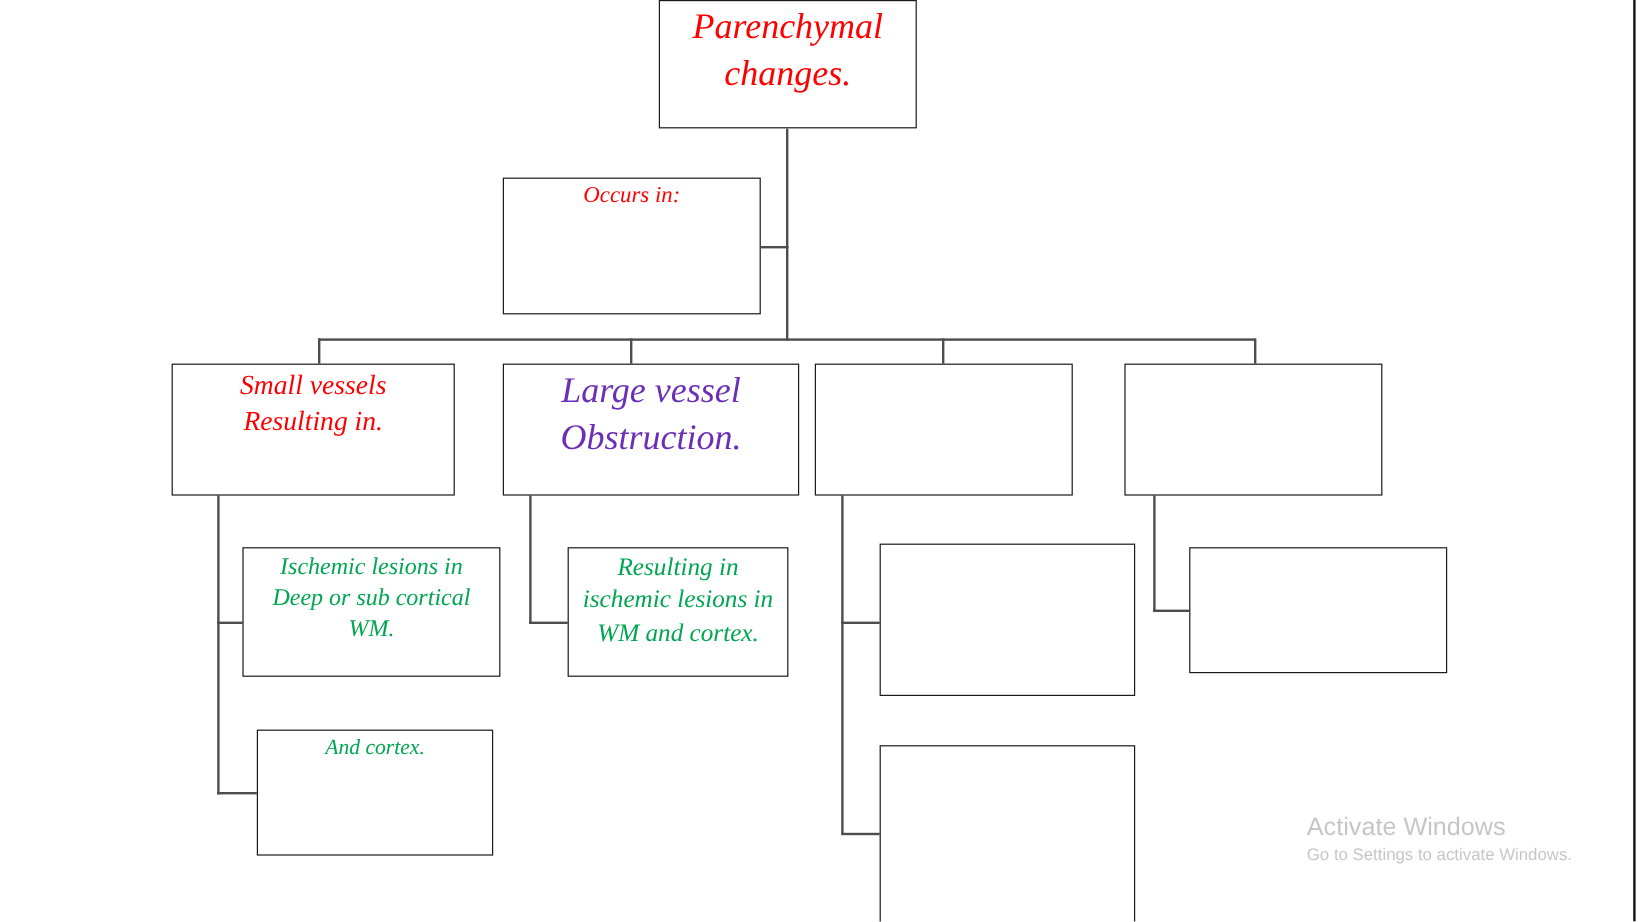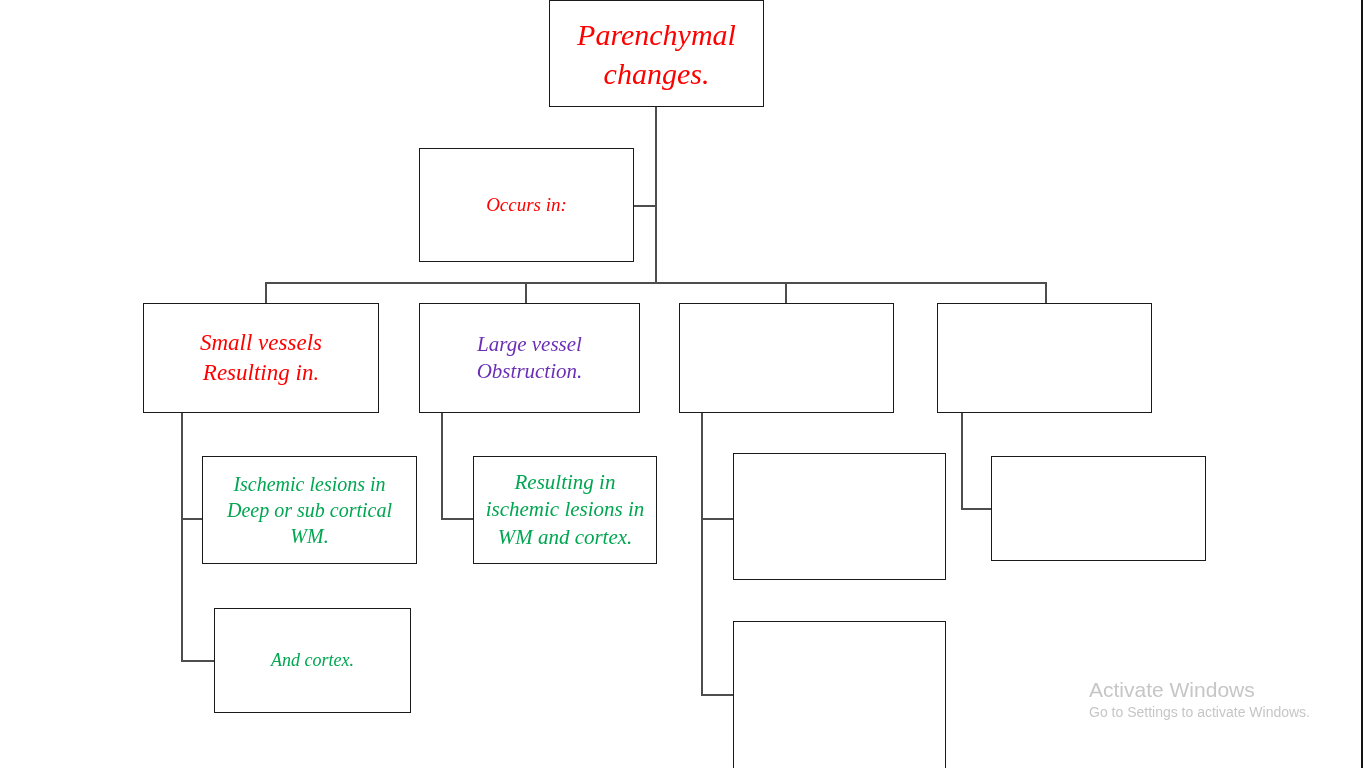--- a/index.html
+++ b/index.html
@@ -28,21 +28,20 @@
     width: 2px;
     height: 768px;
     background: #141414;
   }
   .node {
     position: absolute;
     box-sizing: border-box;
     border: 1.6px solid #1a1a1a;
     background: #ffffff;
     display: flex;
-    align-items: center;
     justify-content: center;
     text-align: center;
     font-style: italic;
     line-height: 1.30;
     padding: 2px 6px;
     z-index: 3;
   }
   .node .txt { display: block; width: 100%; }
   .c-red    { color: #ff0000; }
   .c-purple { color: #6b2fb5; }
@@ -121,21 +120,21 @@
     <span class="txt">Occurs in:</span>
   </div>
 
   <div class="node c-red" style="left:143px; top:303px; width:236px; height:110px; font-size:23px;">
     <span class="txt">
       <span>Small vessels</span><br>
       <span>Resulting in.</span>
     </span>
   </div>
 
-  <div class="node c-purple" style="left:419px; top:303px; width:221px; height:110px; font-size:21px;">
+  <div class="node c-purple" style="left:419px; top:303px; width:247px; height:110px; font-size:30px;">
     <span class="txt">
       <span>Large vessel</span><br>
       <span>Obstruction.</span>
     </span>
   </div>
 
   <div class="node" style="left:679px; top:303px; width:215px; height:110px; font-size:22px;">
     <span class="txt"></span>
   </div>
 

